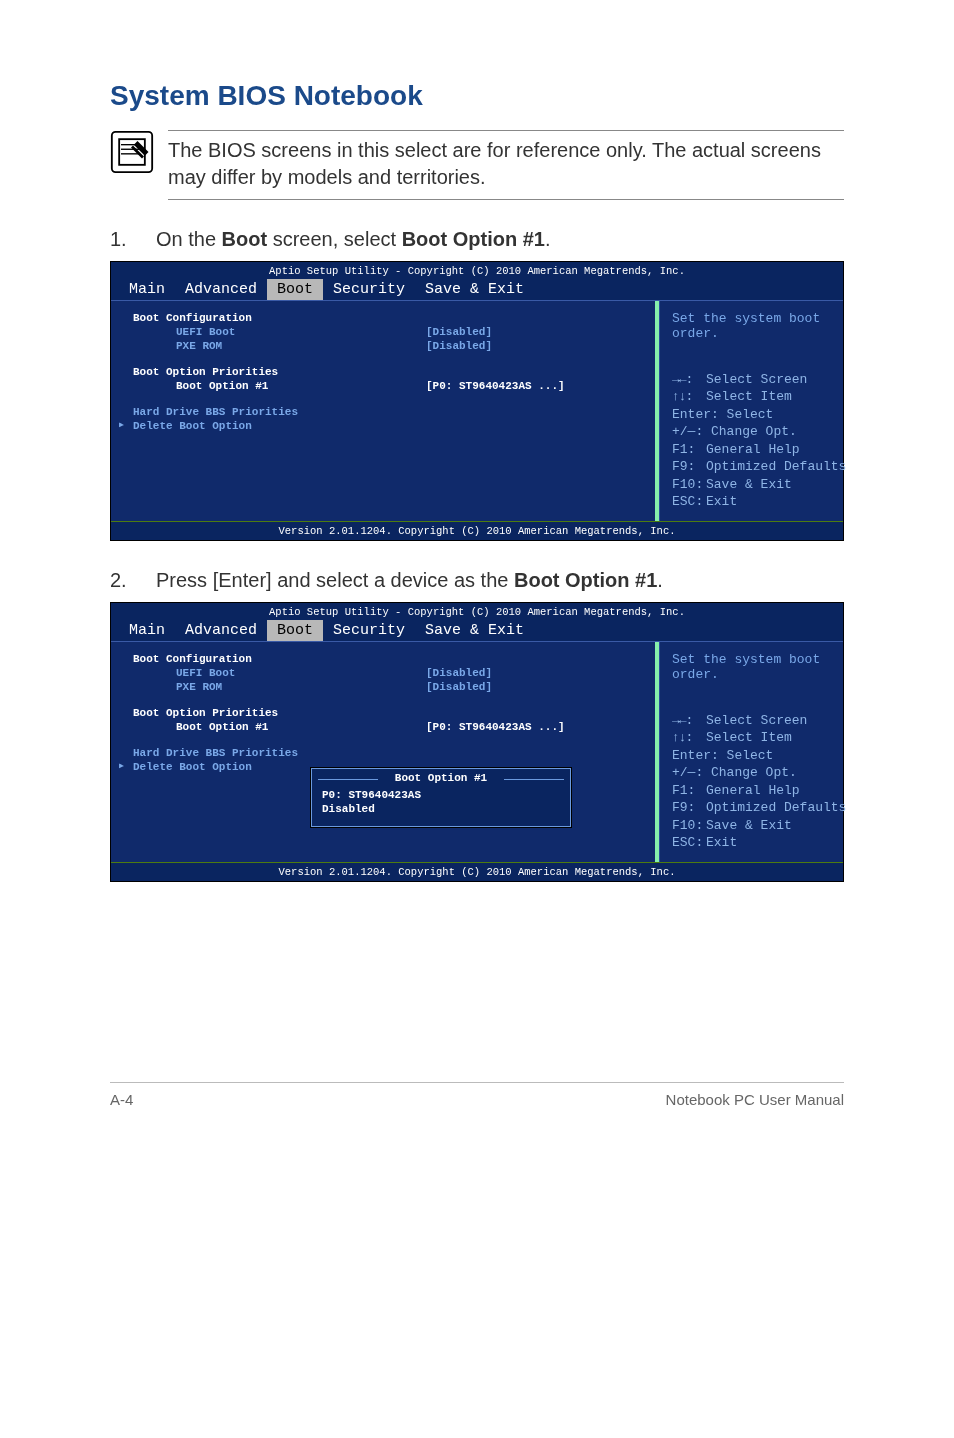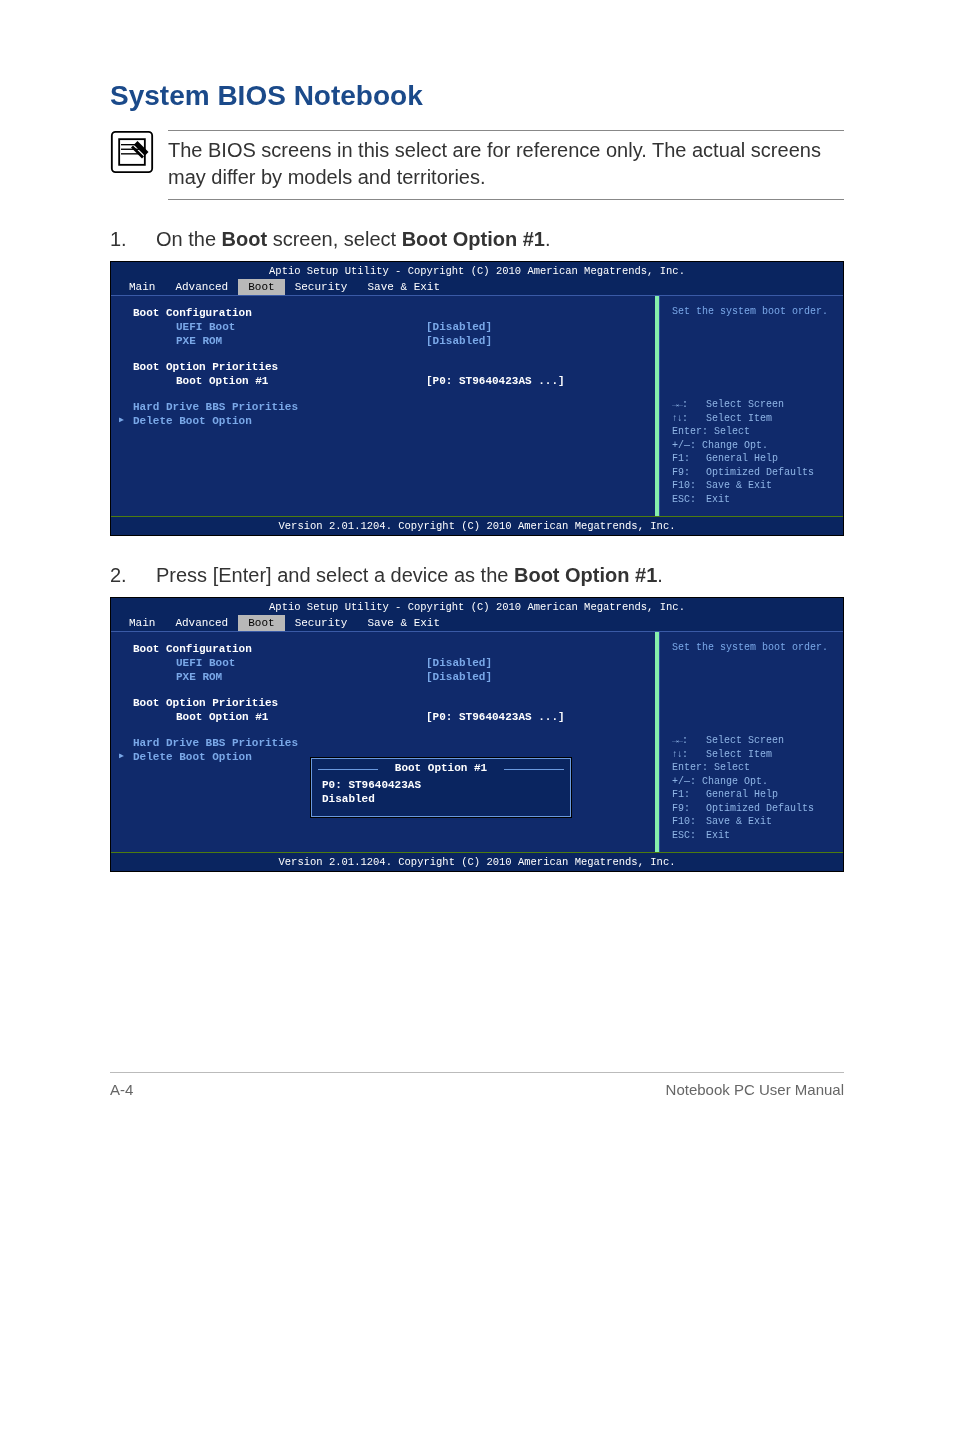--- a/index.html
+++ b/index.html
@@ -76,42 +76,42 @@
   }
   .bios-tabs {
     display: flex;
     gap: 0;
     padding: 0 8px;
     border-bottom: 1px solid #3a5aa6;
   }
   .bios-tab {
     padding: 2px 10px 2px 10px;
     color: #fff;
-    font-size: 11px;
+    font-size: 15px;
   }
   .bios-tab.active {
     background: #b8b8b8;
     color: #000;
   }
   .bios-body {
     display: flex;
     background: #102a6b;
     min-height: 220px;
   }
   .bios-left {
     flex: 1;
     padding: 10px 14px 10px 22px;
     border-right: 4px solid #86efac;
     position: relative;
     font-weight: bold;
   }
   .bios-right {
     width: 184px;
     padding: 10px 12px;
-    font-size: 10px;
+    font-size: 13px;
     color: #8fb5e6;
     border-left: 1px solid #2c4d9e;
     display: flex;
     flex-direction: column;
     justify-content: space-between;
   }
   .bios-row {
     display: flex;
     margin-left: 43px;
   }

